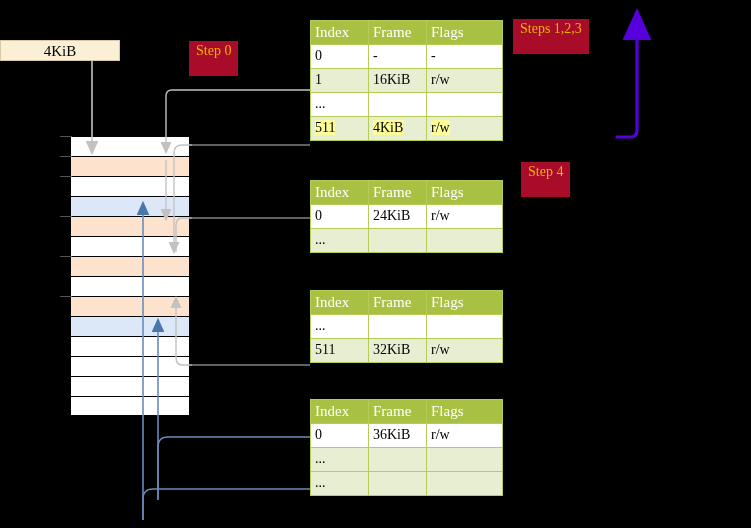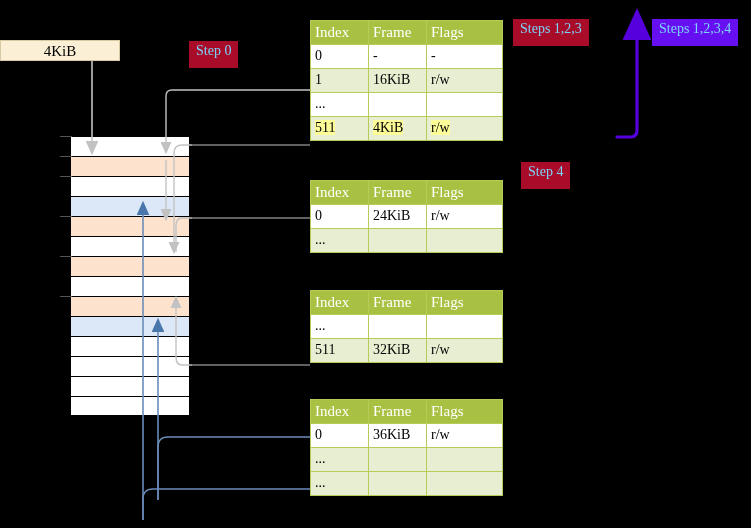--- a/index.html
+++ b/index.html
@@ -31,24 +31,24 @@
     color: #000;
     font-size: 15px;
     text-align: center;
     line-height: 20px;
   }
 
   
   .badge {
     position: absolute;
     box-sizing: border-box;
-    color: #7dd3fc;
+    color: #eab308;
     font-size: 14px;
     line-height: 18px;
-    padding: 1px 7px 8px 7px;
+    padding: 1px 7px 16px 7px;
     white-space: nowrap;
     text-align: center;
   }
   .badge-red   { background: #a80c28; }
   .badge-blue  { background: #6610f2; }
 
   
   .mem-col {
     position: absolute;
     box-sizing: border-box;
@@ -125,23 +125,20 @@
   </div>
 
   <div class="badge badge-red" style="left:189px; top:41px;">
     <span>Step 0</span>
   </div>
 
   <div class="badge badge-red" style="left:513px; top:19px;">
     <span>Steps 1,2,3</span>
   </div>
 
-  <div class="badge badge-blue" style="left:652px; top:19px;">
-    <span>Steps 1,2,3,4</span>
-  </div>
 
   <div class="badge badge-red" style="left:521px; top:162px;">
     <span>Step 4</span>
   </div>
 
   <div class="mem-col" style="left:70px; top:136px; width:120px; height:280px;">
     <div class="mem-row" style="top:0px;   height:20px;"></div>
     <div class="mem-row orange" style="top:20px;  height:20px;"></div>
     <div class="mem-row" style="top:40px;  height:20px;"></div>
     <div class="mem-row blue" style="top:60px;  height:20px;"></div>

